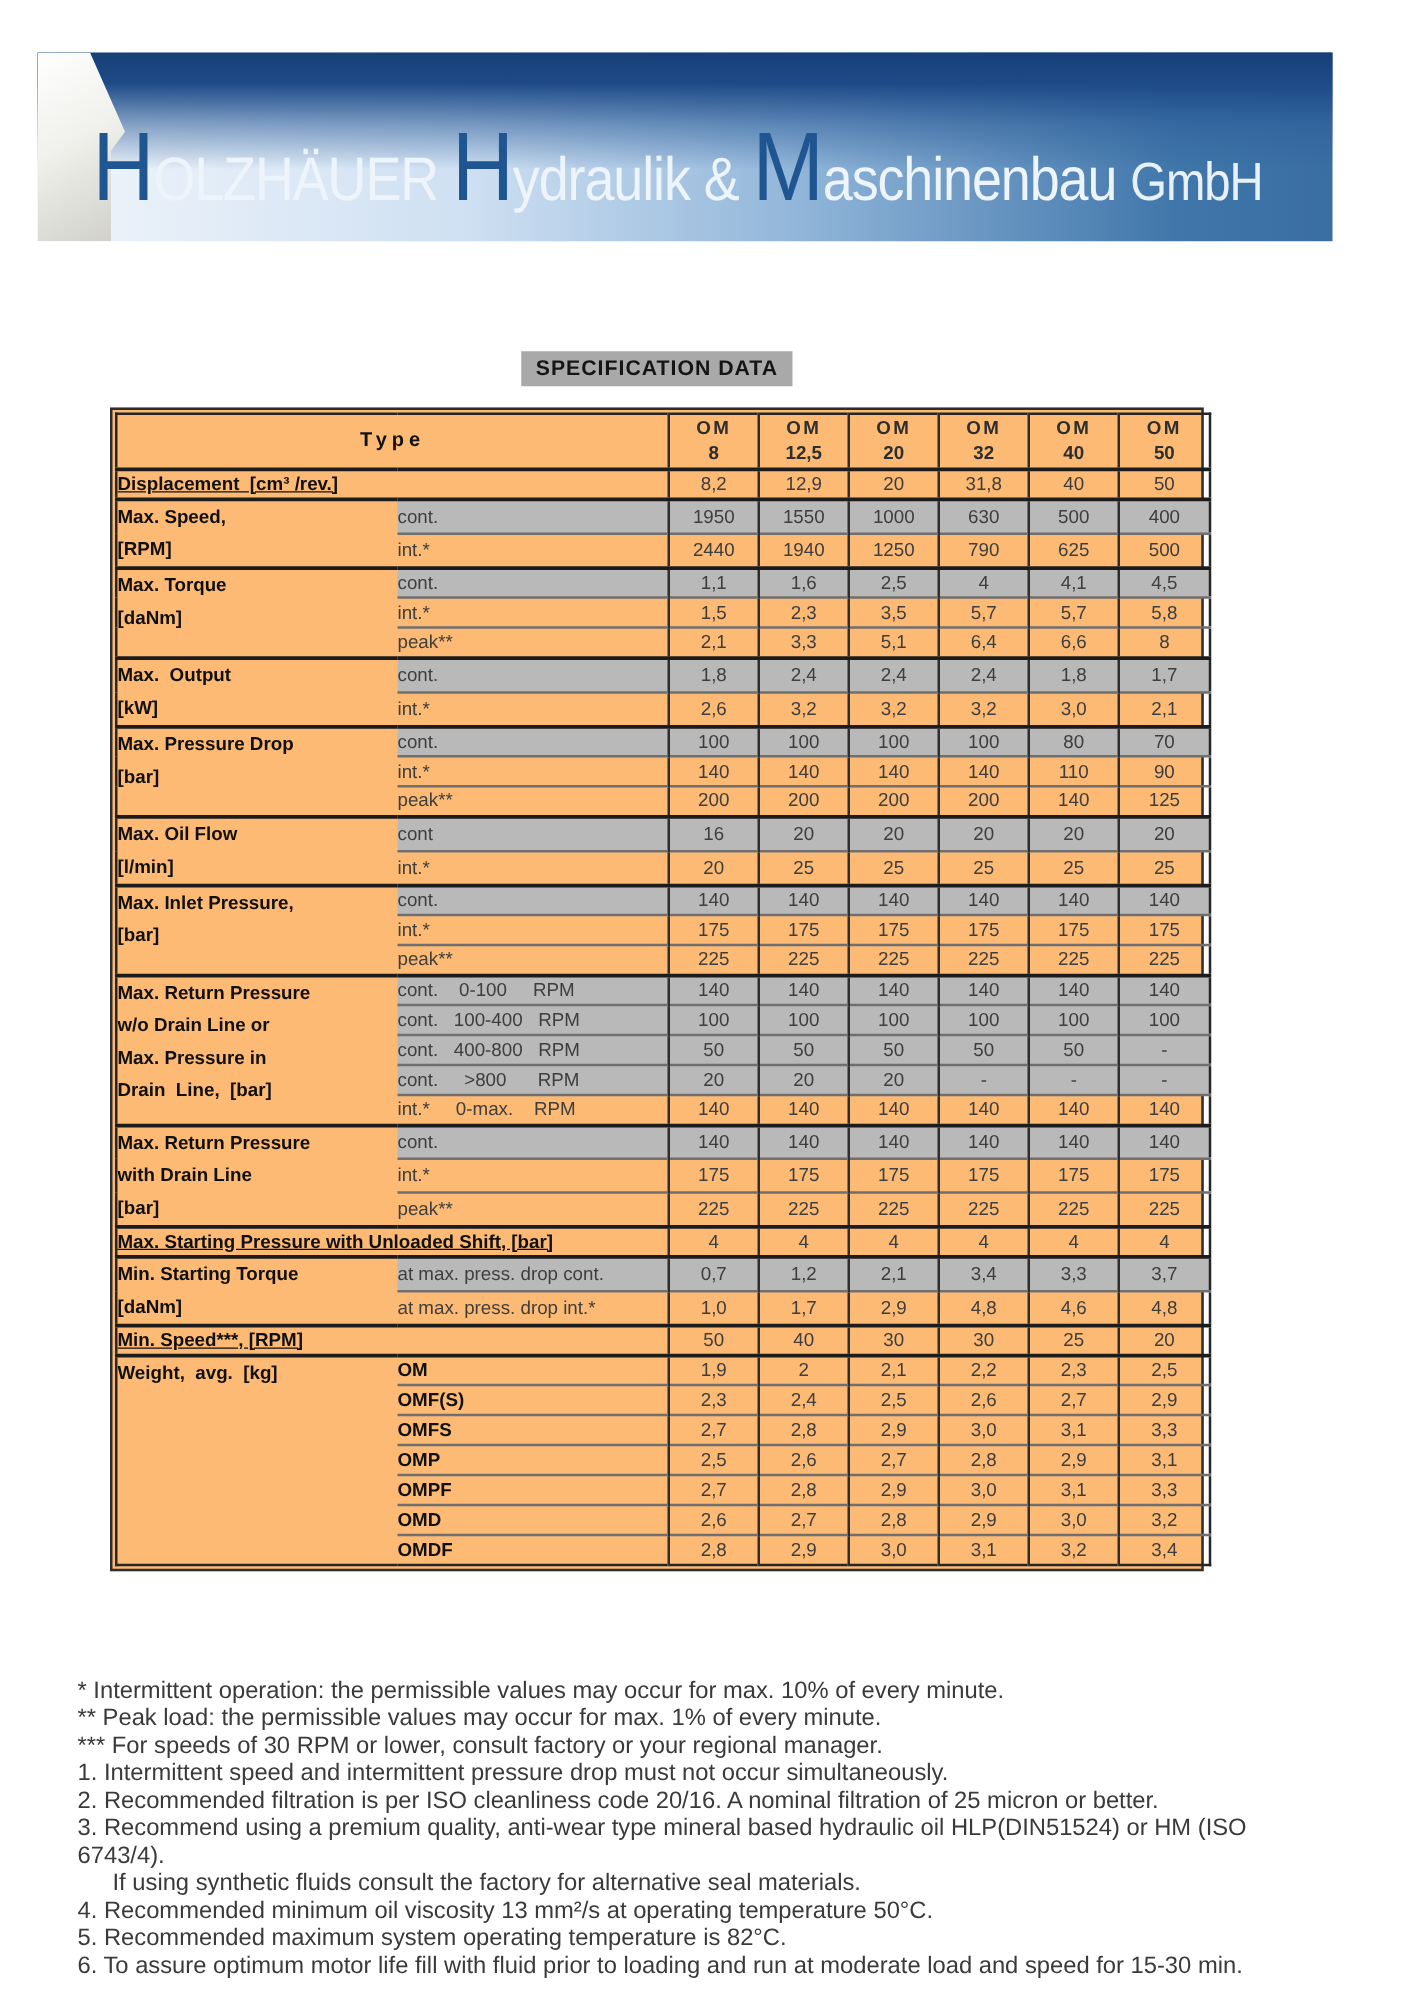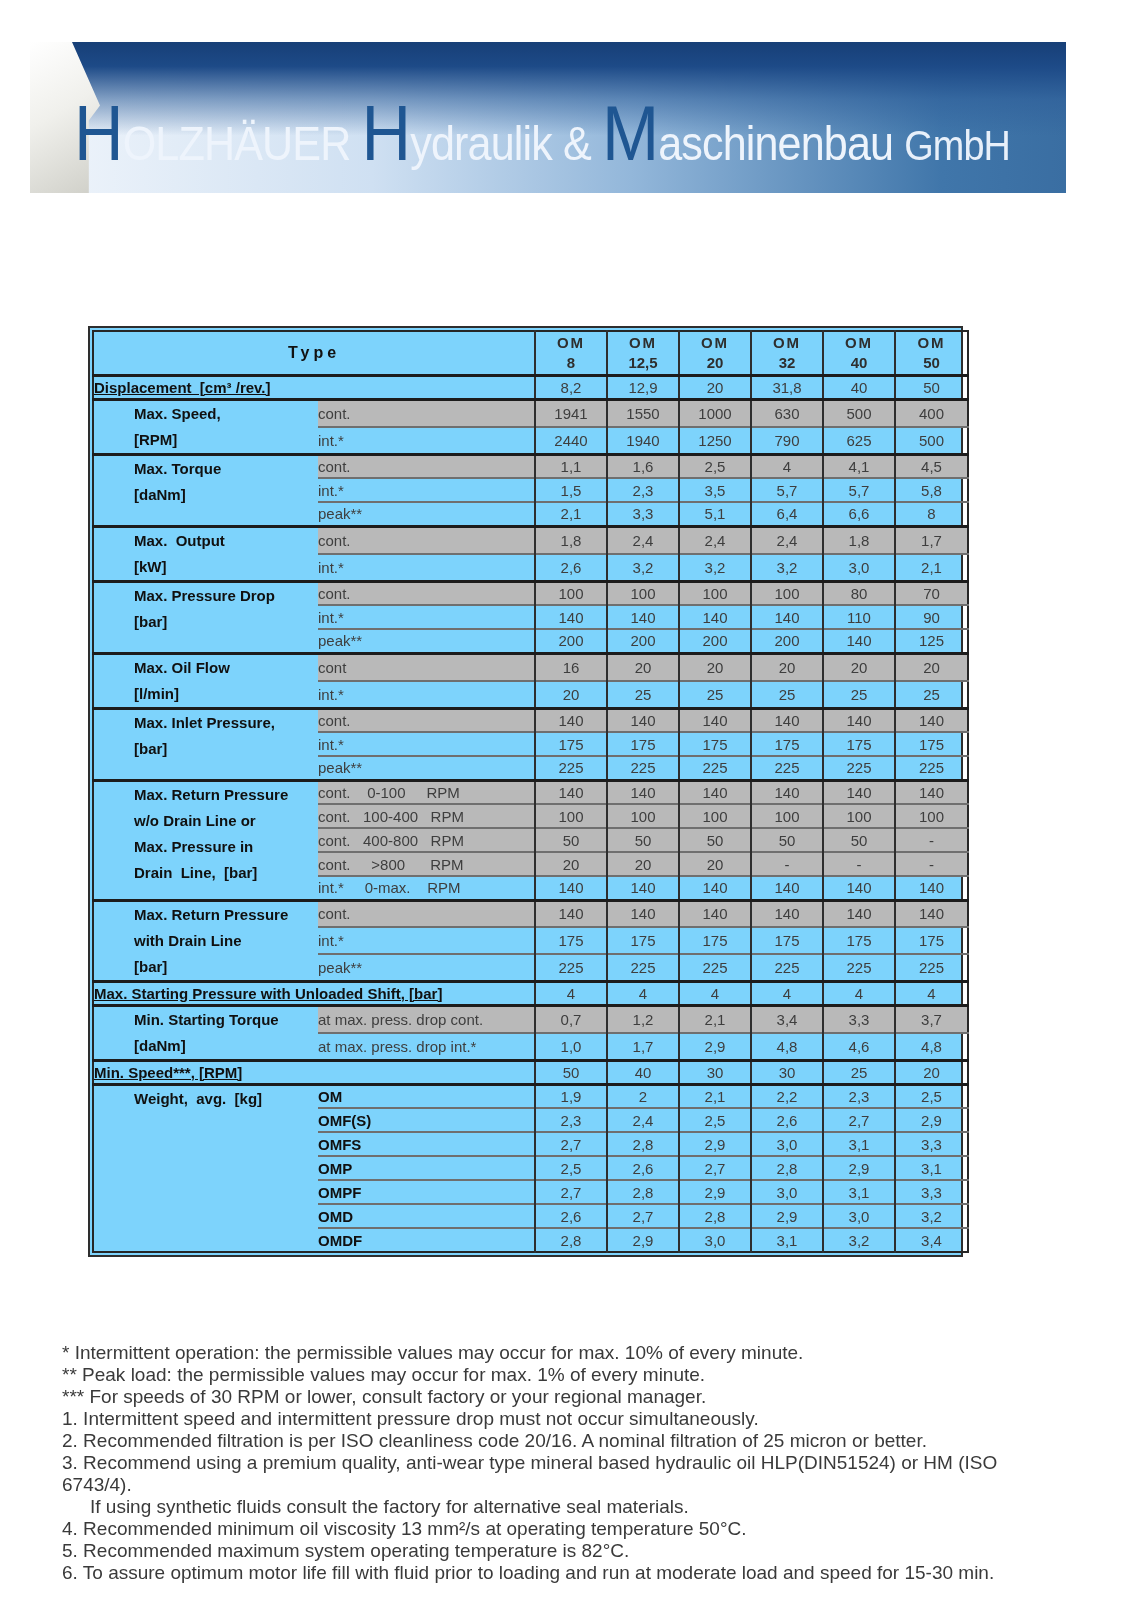--- a/index.html
+++ b/index.html
@@ -49,21 +49,21 @@
     font-size: 17px; font-weight: bold; letter-spacing: 0.8px;
     padding: 4px 12px 4px 12px;
     margin: 0;
   }
 
   
   .table-frame {
     position: absolute; left: 88px; top: 326px; width: 875px;
     border: 2px solid #2e2e2e;
     padding: 2px;
-    background: #7dd3fc;
+    background: #fdba74;
   }
   table.spec {
     border-collapse: collapse;
     width: 100%;
     table-layout: fixed;
     border: 2px solid #262626;
   }
   table.spec th, table.spec td { padding: 0; }
   thead th {
     height: 44px;
@@ -74,21 +74,21 @@
   th.type-head { font-size: 16px; font-weight: bold; color: #111; letter-spacing: 4px; }
   th.colhead { border-left: 2px solid #2e2e2e; font-weight: bold; line-height: 1.35; }
   th.colhead .l1 { letter-spacing: 2px; }
 
   tbody td { height: 24px; font-size: 15px; vertical-align: middle; }
   td.label {
     font-weight: bold; color: #101010;
     padding-left: 6px; vertical-align: top;
     white-space: pre;
   }
-  td.label .lline { height: 26px; line-height: 26px; overflow: hidden; margin-left: 40px; }
+  td.label .lline { height: 26px; line-height: 26px; overflow: hidden; }
   td.label.fullspan { vertical-align: middle; text-decoration: underline; }
   td.sub { color: #3e3e3e; padding-left: 8px; white-space: pre; }
   td.sub.bold { font-weight: bold; color: #101010; }
   td.val { border-left: 2px solid #2e2e2e; text-align: center; color: #3e3e3e; }
 
   tr.gsep > td { border-top: 3px solid #1c1c1c; }
   tr.rsep td.sub, tr.rsep td.val, tr.rsep td.label.fullspan { border-top: 2px solid #6f6f6f; }
   tr.shaded td.sub, tr.shaded td.val { background: #b9b9b9; }
 
   
@@ -102,20 +102,23 @@
 </head>
 <body>
 
 <div class="page">
 
   <header class="banner">
     <div class="house"></div>
     <div class="brand" id="brand"><span class="seg-initial">H</span><span class="seg-caps">OLZHÄUER </span><span class="seg-initial">H</span><span class="seg-word">ydraulik &amp; </span><span class="seg-initial">M</span><span class="seg-word">aschinenbau </span><span class="seg-small">GmbH</span></div>
   </header>
 
+  <div class="title-row">
+    <h1 class="spec-title">SPECIFICATION DATA</h1>
+  </div>
 
   <div class="table-frame">
     <table class="spec">
       <colgroup>
         <col style="width:225px">
           <col style="width:217px">
         <col style="width:72px">
           <col style="width:72px">
           <col style="width:72px">
         <col style="width:72px">
@@ -157,21 +160,21 @@
             <td class="val">8,2</td>
             <td class="val">12,9</td>
             <td class="val">20</td>
             <td class="val">31,8</td>
             <td class="val">40</td>
             <td class="val">50</td>
           </tr>
           <tr class="gsep shaded">
             <td class="label" rowspan="2"><div class="lline">Max. Speed,</div><div class="lline">[RPM]</div></td>
             <td class="sub">cont.</td>
-            <td class="val">1941</td>
+            <td class="val">1950</td>
             <td class="val">1550</td>
             <td class="val">1000</td>
             <td class="val">630</td>
             <td class="val">500</td>
             <td class="val">400</td>
           </tr>
           <tr class="rsep">
             <td class="sub">int.*</td>
             <td class="val">2440</td>
             <td class="val">1940</td>

